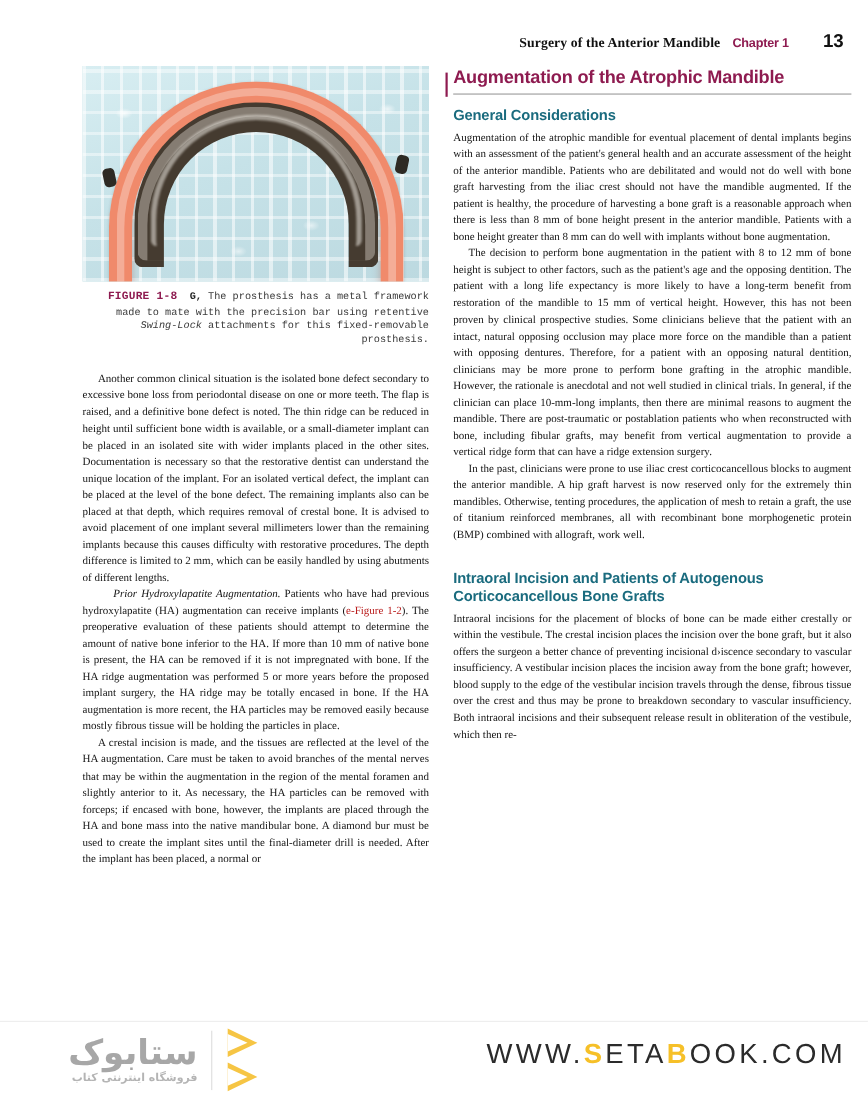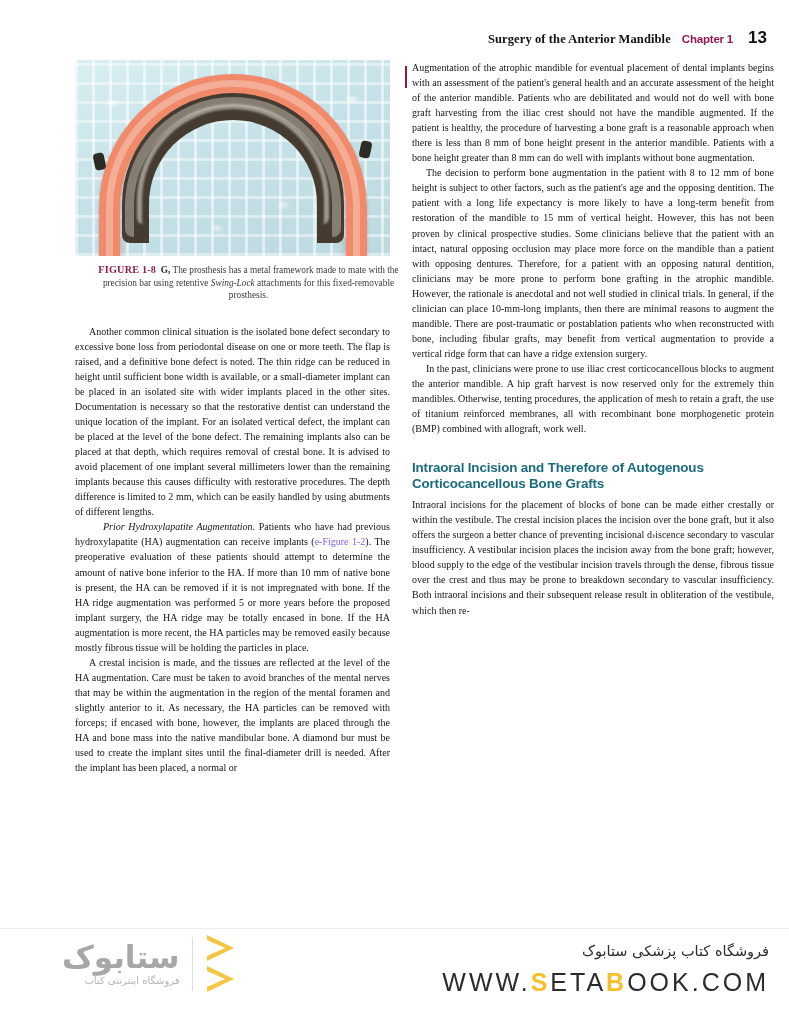--- a/index.html
+++ b/index.html
@@ -44,21 +44,21 @@
     font-weight: bold;
     font-size: 11.5px;
     color: #8e1b50;
     letter-spacing: -0.2px;
   }
   .rh-pageno {
     font-family: "Liberation Sans", sans-serif;
     font-weight: bold;
     font-size: 17px;
     color: #111111;
-    margin-left: 4px;
+    margin-left: 20px;
   }
 
   
   #columns {
     position: absolute;
     left: 0;
     top: 60px;
     width: 789px;
     height: 880px;
   }
@@ -156,26 +156,25 @@
     width: 11px; height: 17px;
     background: #2e2a24;
     border-radius: 4px;
   }
   #figure-photo .clip.left  { left: 19px;  top: 93px;  transform: rotate(-12deg); }
   #figure-photo .clip.right { right: 19px; top: 81px;  transform: rotate(12deg); }
 
   figcaption {
     width: 315px;
     margin-top: 8px;
-    font-family: Liberation Serif, serif;
+    font-family: Liberation Mono, monospace;
     font-size: 9.3px;
     line-height: 12.6px;
     color: #3a3a3a;
-    text-align: center;
-    margin-left: 16px;
+    text-align: right;
   }
   .fig-label {
     font-weight: bold;
     font-size: 10.2px;
     color: #8e1b50;
     letter-spacing: 0.2px;
   }
   .fig-part { font-weight: bold; color: #1f1f1f; }
   .fig-ital { font-style: italic; }
 
@@ -192,21 +191,21 @@
   }
   p.body.indent { text-indent: 14px; }
   #col-left .body-start { margin-top: 22px; }
   p.body + p.body { margin-top: 0; }
 
   .run-in-italic {
     font-style: italic;
     margin-left: 14px;
   }
   a.xref {
-    color: #8b5cf6;
+    color: #b91c1c;
     text-decoration: none;
   }
 
   
   h1.section-title {
     margin: 0 0 7px 0;
     font-family: "Liberation Sans", sans-serif;
     font-weight: bold;
     font-size: 16.5px;
     line-height: 20px;
@@ -270,20 +269,21 @@
     line-height: 34px;
     direction: rtl;
     letter-spacing: -1px;
   }
   .logo-fa-sub {
     font-family: "DejaVu Sans", sans-serif;
     font-size: 10px;
     color: #b4b4b4;
     line-height: 13px;
     direction: rtl;
+    font-weight: bold;
   }
   .logo-divider {
     width: 1.5px;
     height: 54px;
     background: #dcdcdc;
   }
   .logo-chevrons {
     display: flex;
     flex-direction: column;
     gap: 5px;
@@ -363,27 +363,29 @@
       <p class="body indent body-start">Another common clinical situation is the isolated bone defect secondary to excessive bone loss from periodontal disease on one or more teeth. The flap is raised, and a definitive bone defect is noted. The thin ridge can be reduced in height until sufficient bone width is available, or a small-diameter implant can be placed in an isolated site with wider implants placed in the other sites. Documentation is necessary so that the restorative dentist can understand the unique location of the implant. For an isolated vertical defect, the implant can be placed at the level of the bone defect. The remaining implants also can be placed at that depth, which requires removal of crestal bone. It is advised to avoid placement of one implant several millimeters lower than the remaining implants because this causes difficulty with restorative procedures. The depth difference is limited to 2 mm, which can be easily handled by using abutments of different lengths.</p>
 
       <p class="body indent"><span class="run-in-italic">Prior Hydroxylapatite Augmentation.</span><span> Patients who have had previous hydroxylapatite (HA) augmentation can receive implants (</span><a class="xref" href="#">e-Figure 1-2</a><span>). The preoperative evaluation of these patients should attempt to determine the amount of native bone inferior to the HA. If more than 10 mm of native bone is present, the HA can be removed if it is not impregnated with bone. If the HA ridge augmentation was performed 5 or more years before the proposed implant surgery, the HA ridge may be totally encased in bone. If the HA augmentation is more recent, the HA particles may be removed easily because mostly fibrous tissue will be holding the particles in place.</span></p>
 
       <p class="body indent">A crestal incision is made, and the tissues are reflected at the level of the HA augmentation. Care must be taken to avoid branches of the mental nerves that may be within the augmentation in the region of the mental foramen and slightly anterior to it. As necessary, the HA particles can be removed with forceps; if encased with bone, however, the implants are placed through the HA and bone mass into the native mandibular bone. A diamond bur must be used to create the implant sites until the final-diameter drill is needed. After the implant has been placed, a normal or</p>
     </div>
 
     <div class="col" id="col-right">
       <div id="section-rule"></div>
 
-
+      <h1 class="section-title">Augmentation of the Atrophic Mandible</h1>
+
+      <h2 class="sub-title">General Considerations</h2>
 
       <p class="body">Augmentation of the atrophic mandible for eventual placement of dental implants begins with an assessment of the patient's general health and an accurate assessment of the height of the anterior mandible. Patients who are debilitated and would not do well with bone graft harvesting from the iliac crest should not have the mandible augmented. If the patient is healthy, the procedure of harvesting a bone graft is a reasonable approach when there is less than 8 mm of bone height present in the anterior mandible. Patients with a bone height greater than 8 mm can do well with implants without bone augmentation.</p>
       <p class="body indent">The decision to perform bone augmentation in the patient with 8 to 12 mm of bone height is subject to other factors, such as the patient's age and the opposing dentition. The patient with a long life expectancy is more likely to have a long-term benefit from restoration of the mandible to 15 mm of vertical height. However, this has not been proven by clinical prospective studies. Some clinicians believe that the patient with an intact, natural opposing occlusion may place more force on the mandible than a patient with opposing dentures. Therefore, for a patient with an opposing natural dentition, clinicians may be more prone to perform bone grafting in the atrophic mandible. However, the rationale is anecdotal and not well studied in clinical trials. In general, if the clinician can place 10-mm-long implants, then there are minimal reasons to augment the mandible. There are post-traumatic or postablation patients who when reconstructed with bone, including fibular grafts, may benefit from vertical augmentation to provide a vertical ridge form that can have a ridge extension surgery.</p>
       <p class="body indent">In the past, clinicians were prone to use iliac crest corticocancellous blocks to augment the anterior mandible. A hip graft harvest is now reserved only for the extremely thin mandibles. Otherwise, tenting procedures, the application of mesh to retain a graft, the use of titanium reinforced membranes, all with recombinant bone morphogenetic protein (BMP) combined with allograft, work well.</p>
 
-      <h2 class="sub-title spaced">Intraoral Incision and Therefore of Autogenous Corticocancellous Bone Grafts</h2>
+      <h2 class="sub-title spaced">Intraoral Incision and Patients of Autogenous Corticocancellous Bone Grafts</h2>
 
       <p class="body">Intraoral incisions for the placement of blocks of bone can be made either crestally or within the vestibule. The crestal incision places the incision over the bone graft, but it also offers the surgeon a better chance of preventing incisional d›iscence secondary to vascular insufficiency. A vestibular incision places the incision away from the bone graft; however, blood supply to the edge of the vestibular incision travels through the dense, fibrous tissue over the crest and thus may be prone to breakdown secondary to vascular insufficiency. Both intraoral incisions and their subsequent release result in obliteration of the vestibule, which then re-</p>
     </div>
 
   </div>
 
   <div id="footer">
 
     <div id="footer-logo">
       <div class="logo-word">
@@ -391,19 +393,18 @@
         <div class="logo-fa-sub">فروشگاه اینترنتی کتاب</div>
       </div>
       <div class="logo-divider"></div>
       <div class="logo-chevrons">
         <div class="chev"></div>
         <div class="chev"></div>
       </div>
     </div>
 
     <div id="footer-right">
-      <div class="fa-tagline">فروشگاه کتاب پزشکی ستابوک</div>
       <div class="site-url"><span>WWW.</span><span class="hl">S</span><span>ETA</span><span class="hl">B</span><span>OOK.COM</span></div>
     </div>
 
   </div>
 
 </div>
 
 </body></html>

